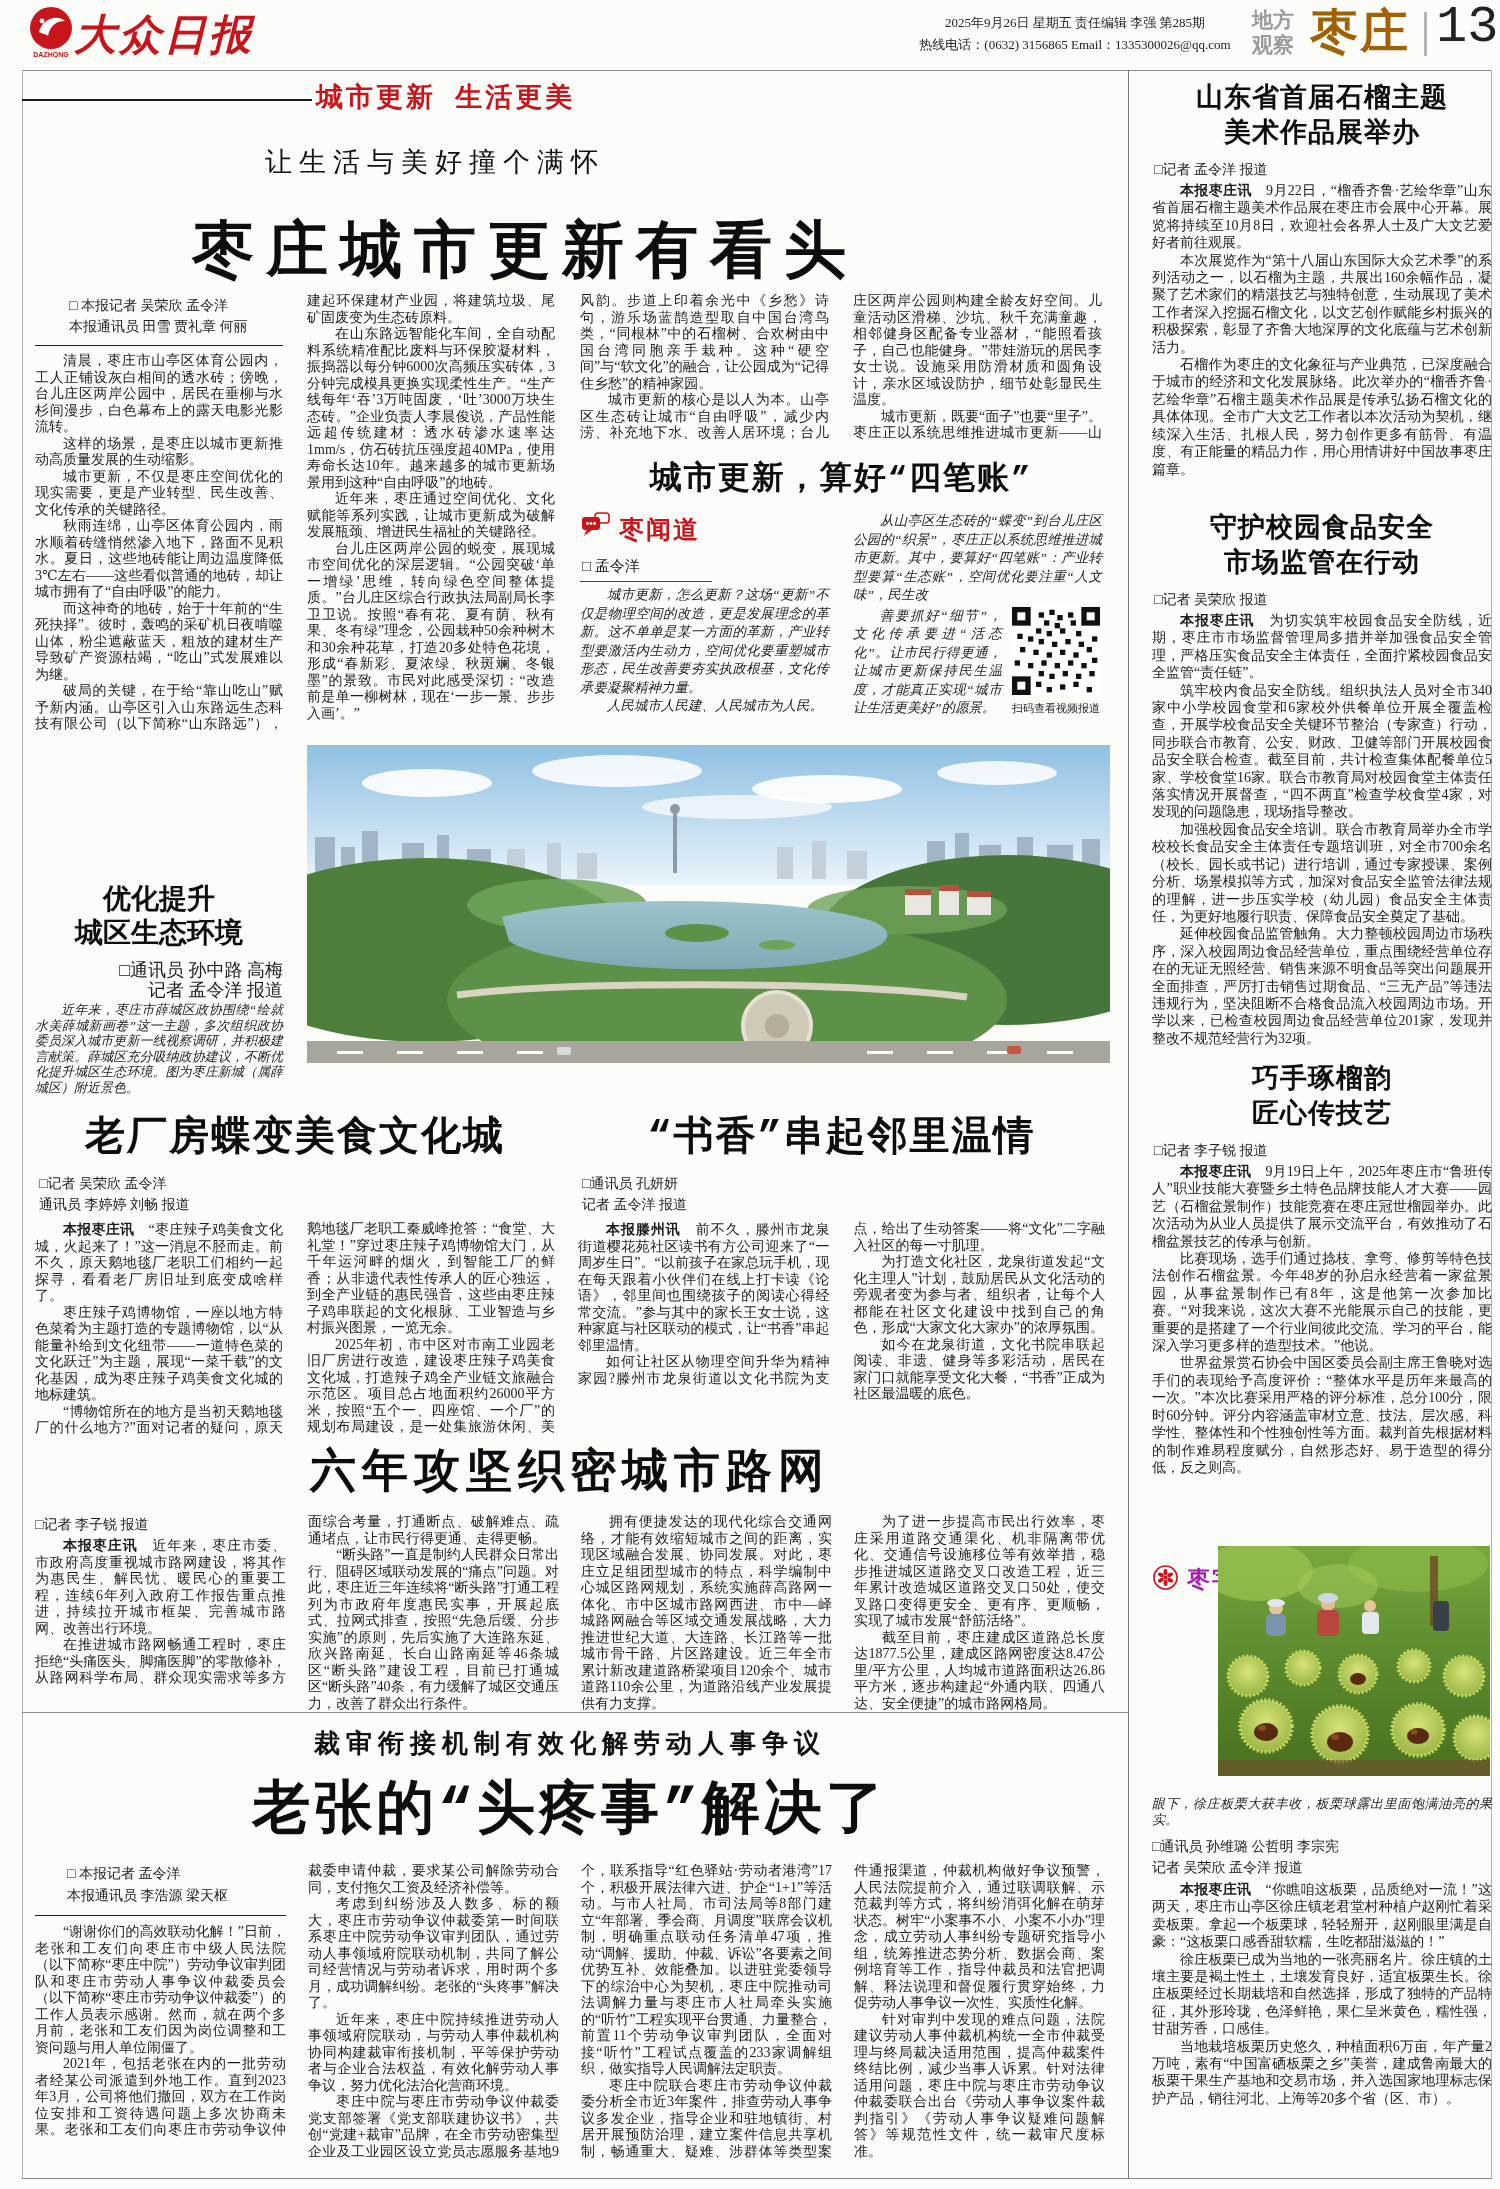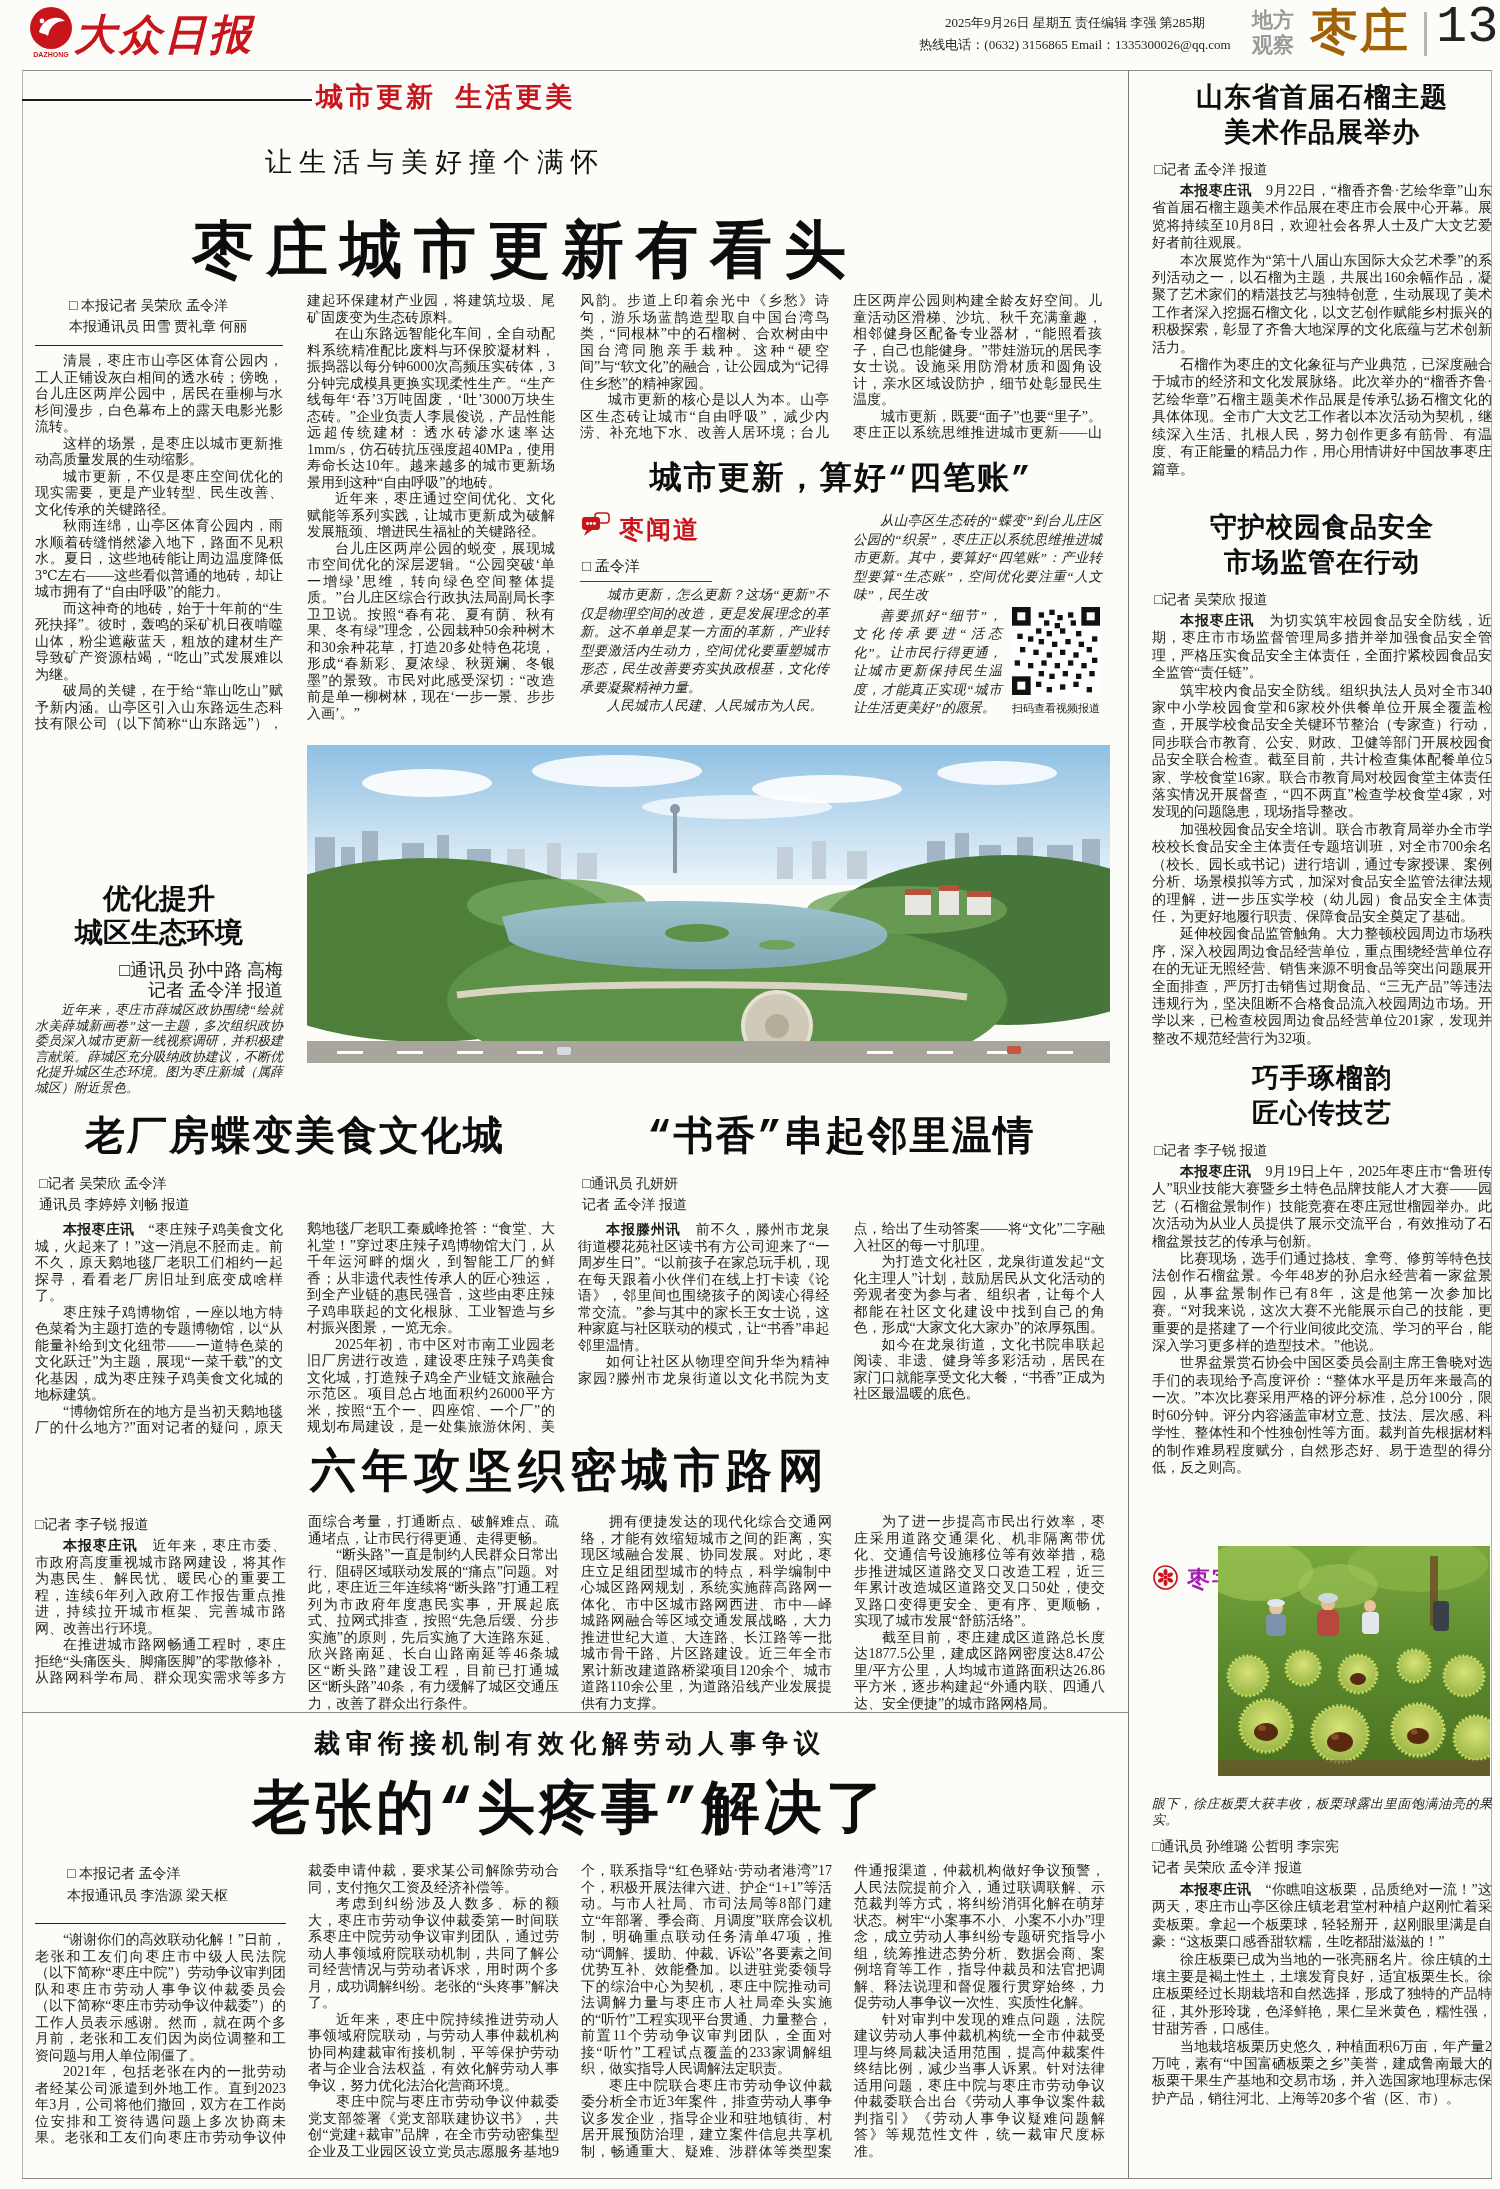--- a/index.html
+++ b/index.html
@@ -61,21 +61,21 @@
   
   .lunetwork{left:35px;top:1440px;width:1070px;}
   .lu-title{font-size:46px;font-weight:900;text-align:center;letter-spacing:6px;color:#0d0d0d;}
   .lu-body{margin-top:12px;column-count:4;column-gap:22px;height:205px;overflow:hidden;}
   .inline-byline{margin:0 0 2px;font-size:14px;line-height:21px;}
   
   .laozhang{left:35px;top:1726px;width:1070px;}
   .lz-kicker{font-size:26px;font-weight:600;text-align:center;letter-spacing:6px;color:#111;}
   .lz-title{font-size:58px;font-weight:900;text-align:center;letter-spacing:4px;margin-top:8px;color:#0d0d0d;}
   .lz-body{margin-top:16px;column-count:4;column-gap:22px;height:302px;overflow:hidden;}
-  .lz-byline{border-bottom:1.5px solid #222;padding:0 0 16px 4px;margin-bottom:8px;break-inside:avoid;}
+  .lz-byline{border-bottom:1.5px solid #222;padding:0 0 8px 4px;margin-bottom:8px;break-inside:avoid;}
   .lz-byline .para{margin:0;font-size:14px;line-height:22px;text-indent:0;}
   
   .sb{width:340px;}
   .sb-title{font-size:27px;font-weight:900;line-height:35px;text-align:center;letter-spacing:1px;color:#0d0d0d;}
   .sb-byline{font-size:14px;margin:9px 0 3px 2px;}
   .sb-body{font-size:14px;line-height:17.4px;text-align:justify;}
   .sb-body p.para{margin:0;text-indent:2em;}
   .sb1{left:1152px;top:82px;}
   .sb2{left:1152px;top:512px;}
   .sb3{left:1152px;top:1063px;}

